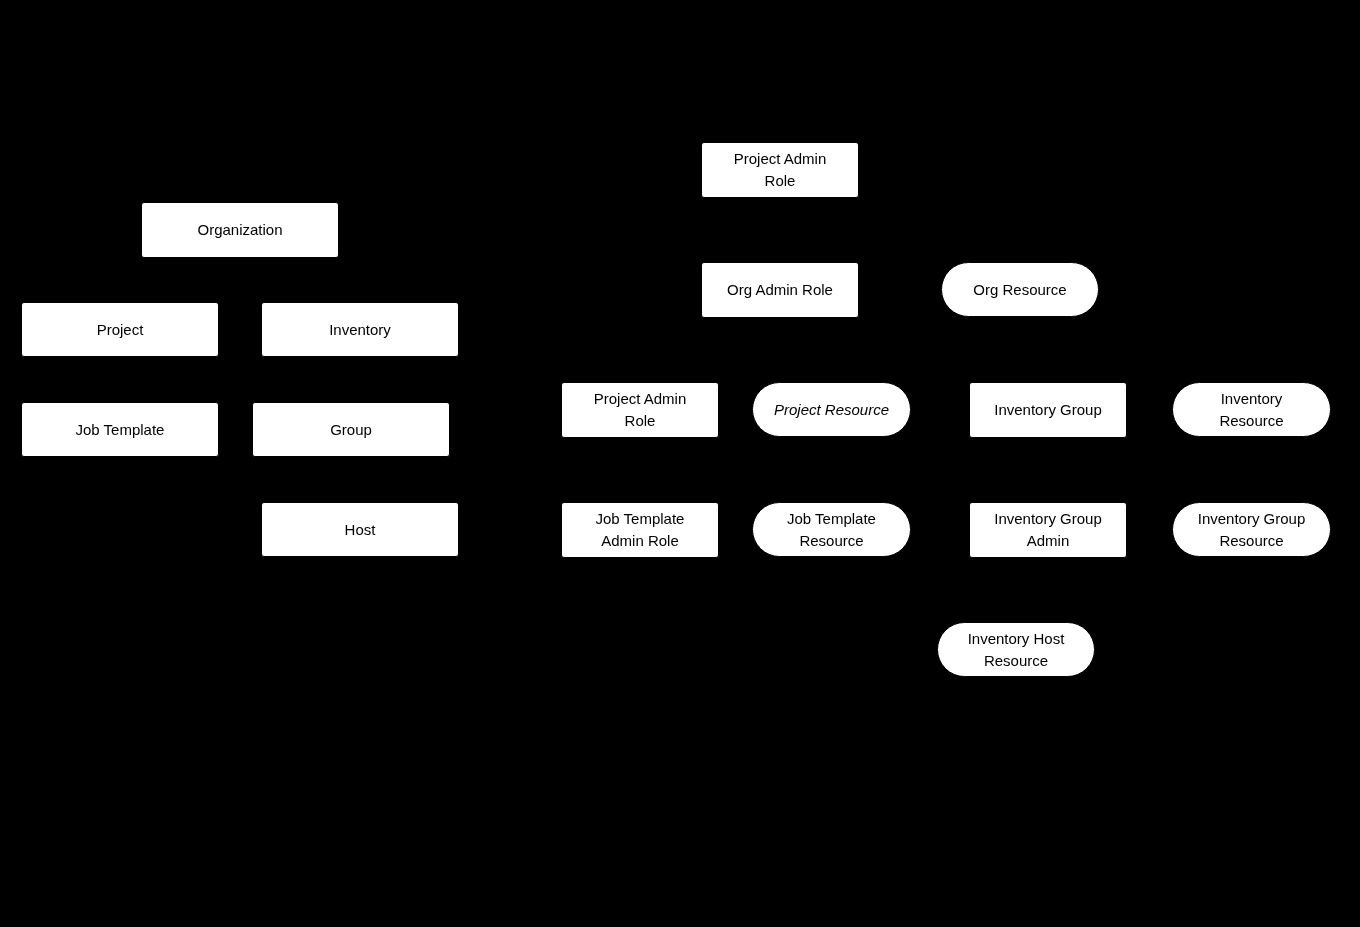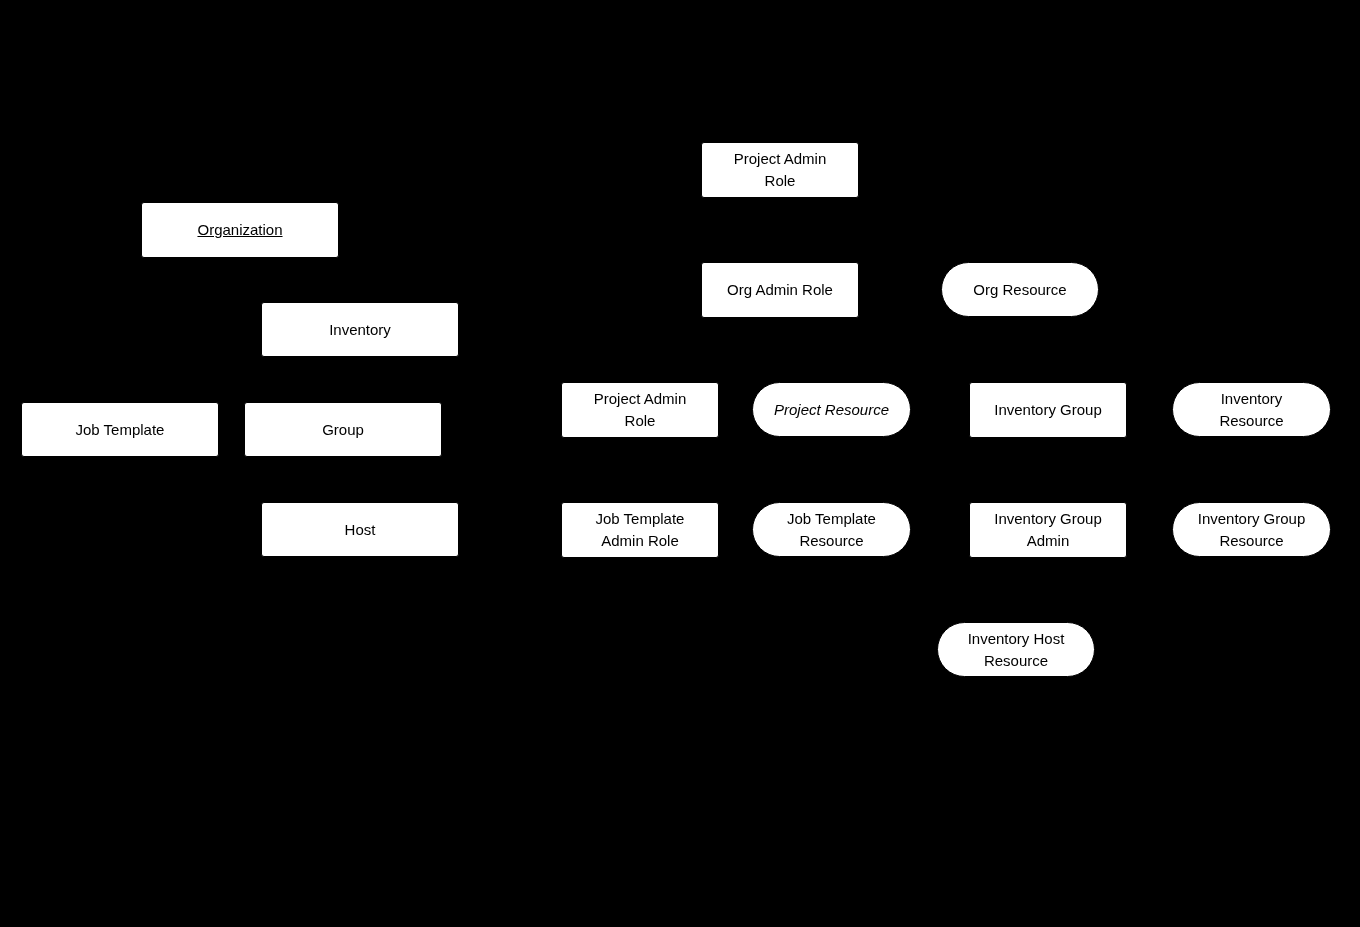--- a/index.html
+++ b/index.html
@@ -32,28 +32,29 @@
     border: 1px solid #000000;
   }
   .node.rect { border-radius: 3px; }
   .node.pill { border-radius: 28px; }
 </style>
 </head>
 <body>
 
 <div class="canvas">
 
-  <div class="node rect" style="left:141px; top:202px; width:198px; height:56px;text-decoration:underline;">Organization</div>
+  <div class="node rect" style="left:141px; top:202px; width:198px; height:56px;">Organization</div>
 
+  <div class="node rect" style="left:21px; top:302px; width:198px; height:55px;">Project</div>
 
   <div class="node rect" style="left:261px; top:302px; width:198px; height:55px;">Inventory</div>
 
   <div class="node rect" style="left:21px; top:402px; width:198px; height:55px;">Job Template</div>
 
-  <div class="node rect" style="left:244px; top:402px; width:198px; height:55px;text-align:right;">Group</div>
+  <div class="node rect" style="left:252px; top:402px; width:198px; height:55px;text-align:right;">Group</div>
 
   <div class="node rect" style="left:261px; top:502px; width:198px; height:55px;">Host</div>
 
   <div class="node rect" style="left:701px; top:142px; width:158px; height:56px;">Project Admin
 Role</div>
 
   <div class="node pill" style="left:941px; top:262px; width:158px; height:55px;">Org Resource</div>
 
   <div class="node rect" style="left:701px; top:262px; width:158px; height:56px;">Org Admin Role</div>
 

